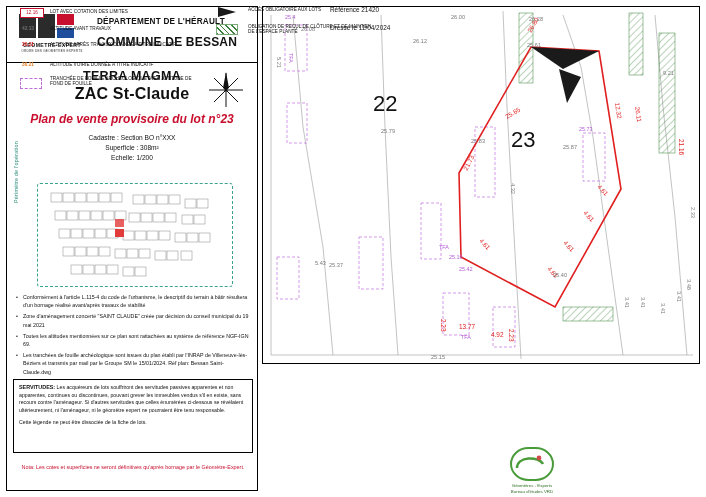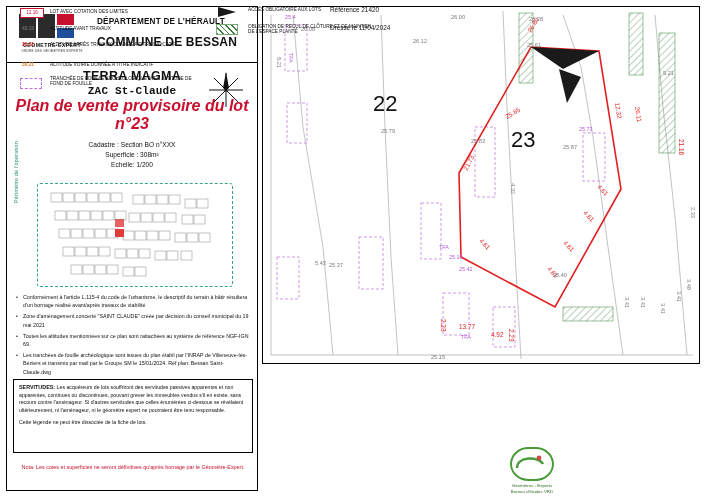--- a/index.html
+++ b/index.html
@@ -18,22 +18,22 @@
   .lg3{left:44px;background:#c8102e;height:11px;}
   .lg4{left:44px;top:16px;background:#1f4e9c;height:10px;}
   .logo-t1{position:absolute;left:0;top:30px;width:78px;text-align:center;font-size:5.2px;letter-spacing:.4px;font-weight:bold;}
   .logo-t2{position:absolute;left:0;top:37px;width:78px;text-align:center;font-size:3.2px;letter-spacing:.2px;color:#333;}
   #hdrtxt{position:absolute;left:90px;top:10px;}
   #hdrtxt .l1{font-size:8.2px;font-weight:bold;letter-spacing:.2px;}
   #hdrtxt .l2{font-size:12px;font-weight:bold;letter-spacing:.2px;margin-top:9px;}
 
   #titleblock{position:absolute;left:0;top:52px;width:100%;text-align:center;}
   .tm{font-size:12.5px;font-weight:bold;letter-spacing:.3px;margin-top:10px;}
-  .zac{font-size:11px;font-weight:bold;letter-spacing:.2px;margin-top:2px;font-family:Liberation Mono, monospace;}
-  .plan{font-size:16px;font-weight:bold;font-style:italic;color:#c8102e;}
+  .zac{font-size:16px;font-weight:bold;letter-spacing:.2px;margin-top:2px;}
+  .plan{font-size:12px;font-weight:bold;font-style:italic;color:#c8102e;margin-top:9px;}
   .cad{font-size:6.6px;margin-top:7px;line-height:10px;}
 
   
   #compass{position:absolute;left:198px;top:62px;width:42px;height:42px;}
 
   
   #vmap{position:absolute;left:30px;top:176px;width:196px;height:104px;}
   .vmap-border{position:absolute;left:0;top:0;width:100%;height:100%;border:1px dashed #3aa38d;box-sizing:border-box;border-radius:3px;}
   .vlabel{position:absolute;left:-24px;top:20px;width:70px;transform:rotate(-90deg);transform-origin:left top;font-size:5.4px;color:#2f8f7c;letter-spacing:.2px;}
 

